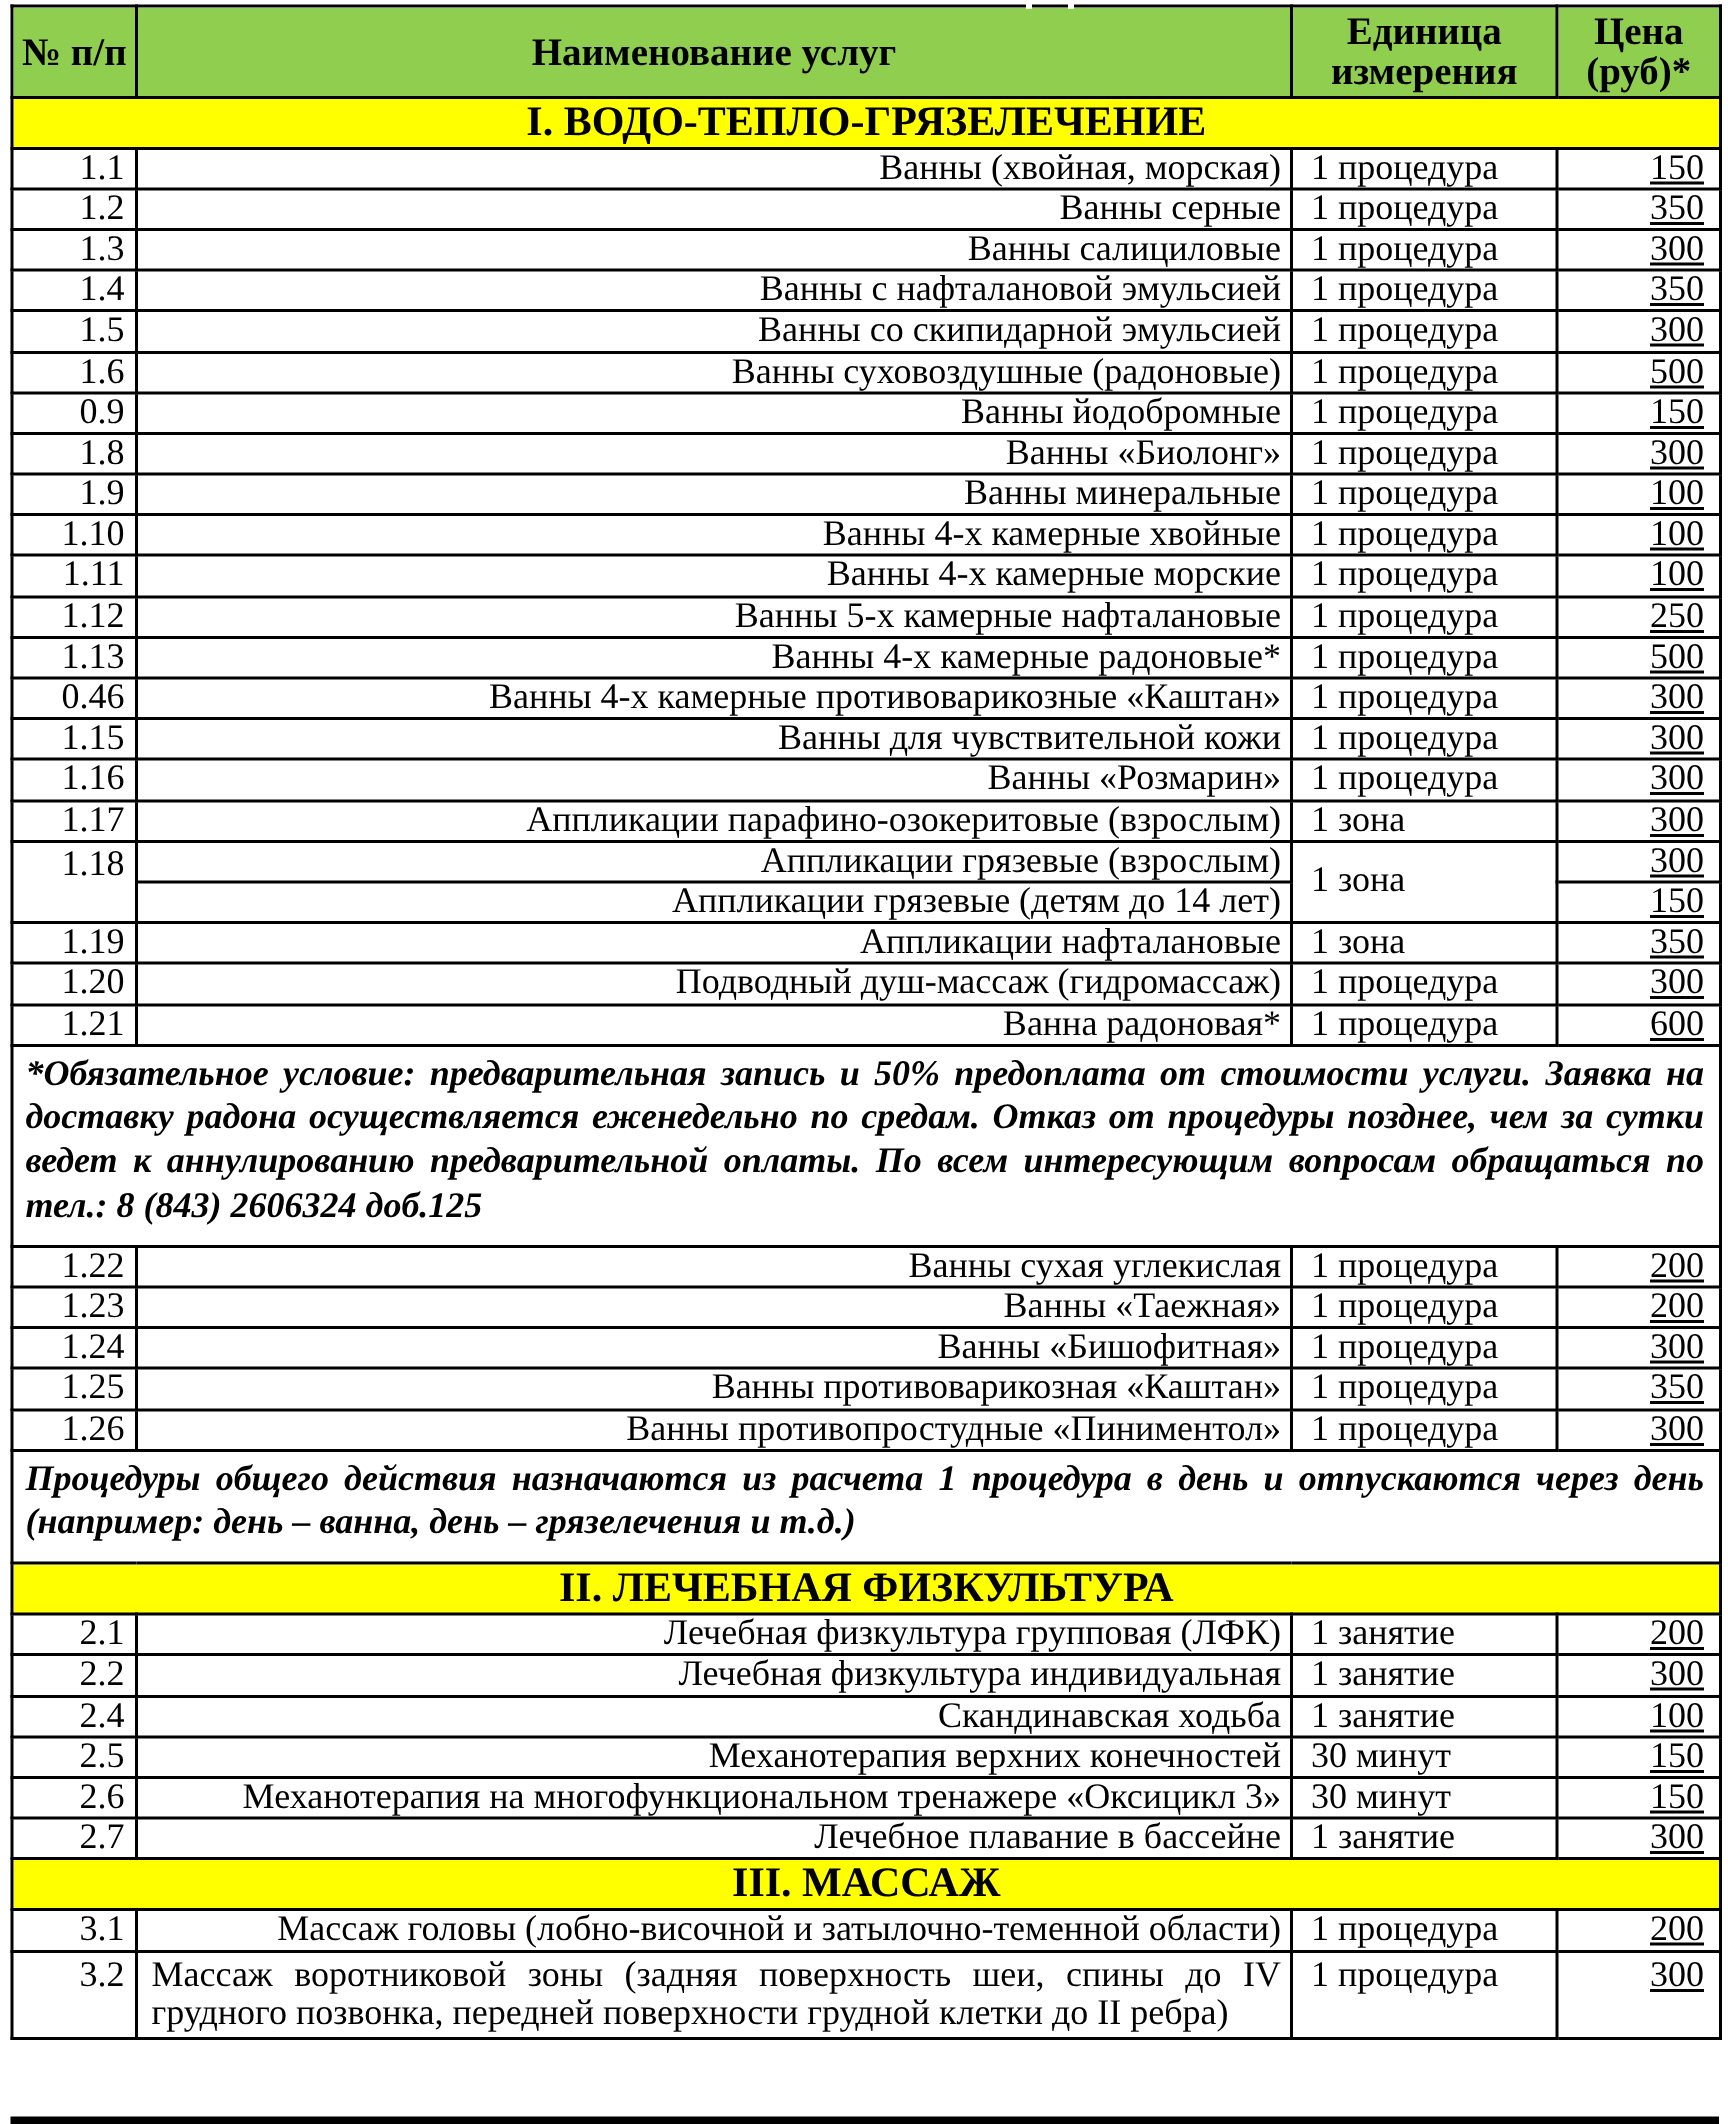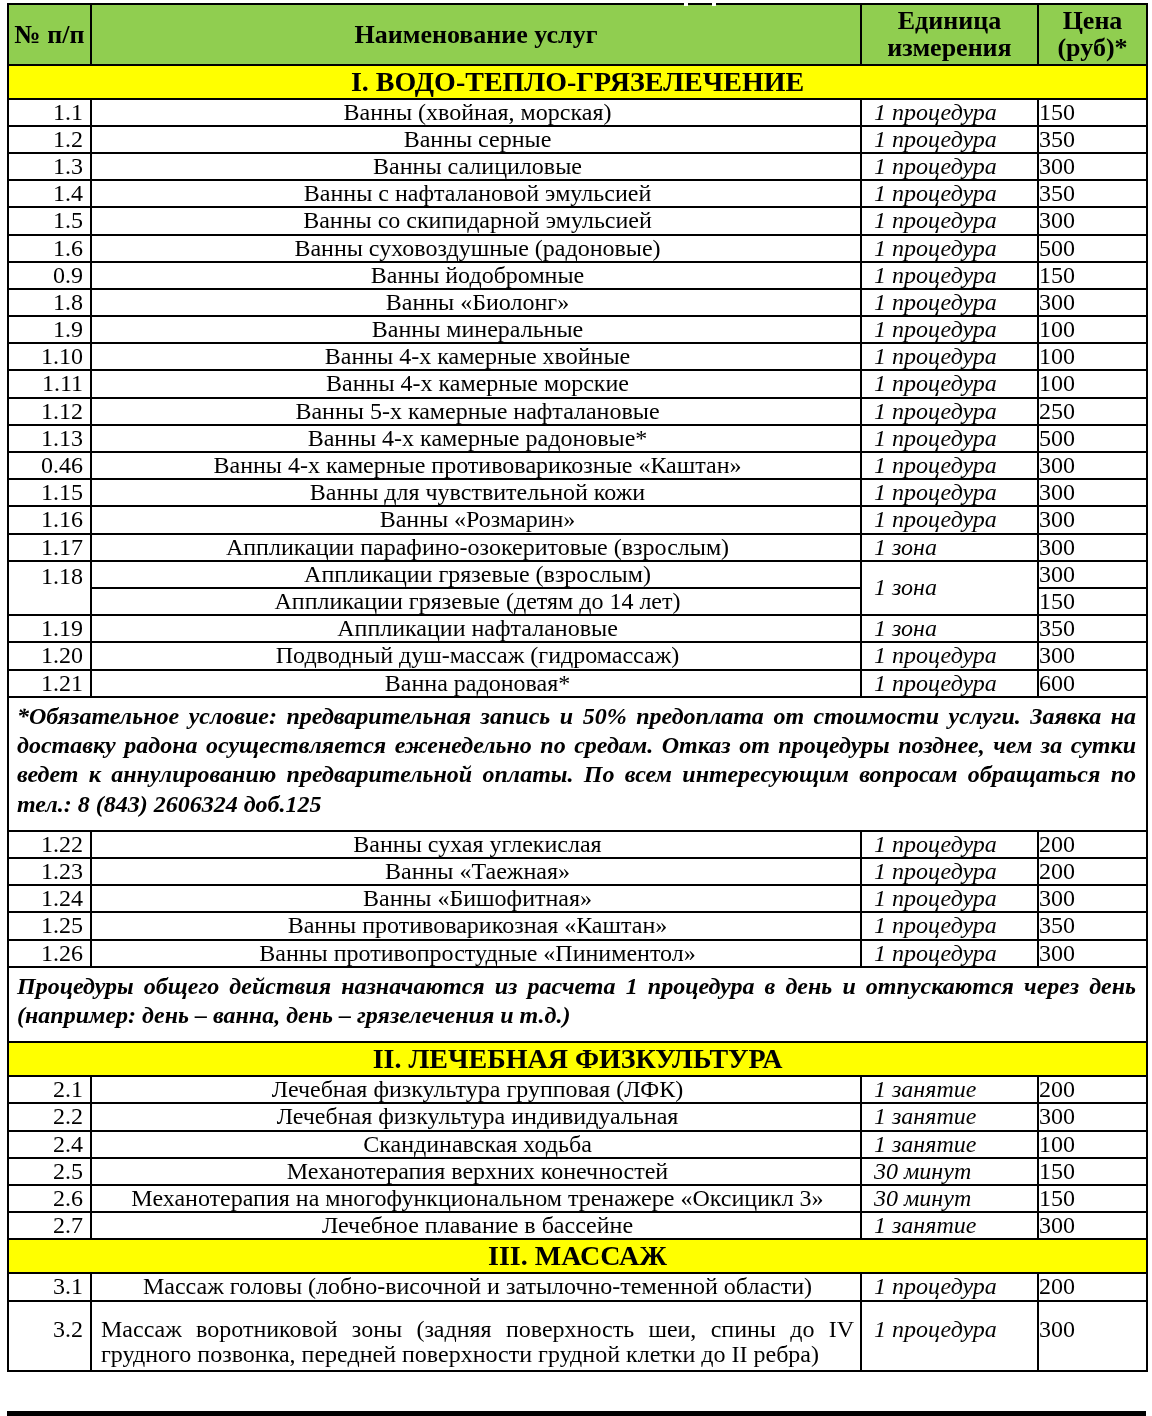--- a/index.html
+++ b/index.html
@@ -57,25 +57,25 @@
     background: #FFFF00;
     font-weight: bold;
     font-size: 28px;
     line-height: 1.0;
     text-align: center;
     height: 30px;
     padding: 1px 1px;
   }
   tr.service td { height: 25px; font-size: 24px; line-height: 1.05; }
   td.cell-num   { text-align: right;  padding: 0 7px 0 0; }
-  td.cell-name  { text-align: center;   padding: 0 6px 0 9px; }
-  td.cell-unit  { text-align: left;   padding: 0 2px 0 12px; font-style: italic; }
-  td.cell-price { text-align: left;  padding: 0 10px 0 0; }
+  td.cell-name  { text-align: right;   padding: 0 6px 0 9px; }
+  td.cell-unit  { text-align: left;   padding: 0 2px 0 12px; }
+  td.cell-price { text-align: right;  padding: 0 10px 0 0; text-decoration: underline; }
   td.vtop { vertical-align: top; padding-top: 2px; }
-  tr.tall td { vertical-align: top; padding-top: 15px; padding-bottom: 3px; }
+  tr.tall td { vertical-align: top; padding-top: 3px; padding-bottom: 3px; }
   td.justify { text-align: justify; margin-left: 44px; }
   tr.note td {
     font-weight: bold;
     font-style: italic;
     font-size: 24px;
     line-height: 1.22;
     text-align: justify;
     padding: 4px 10px 11px 8px;
   }
 </style>

